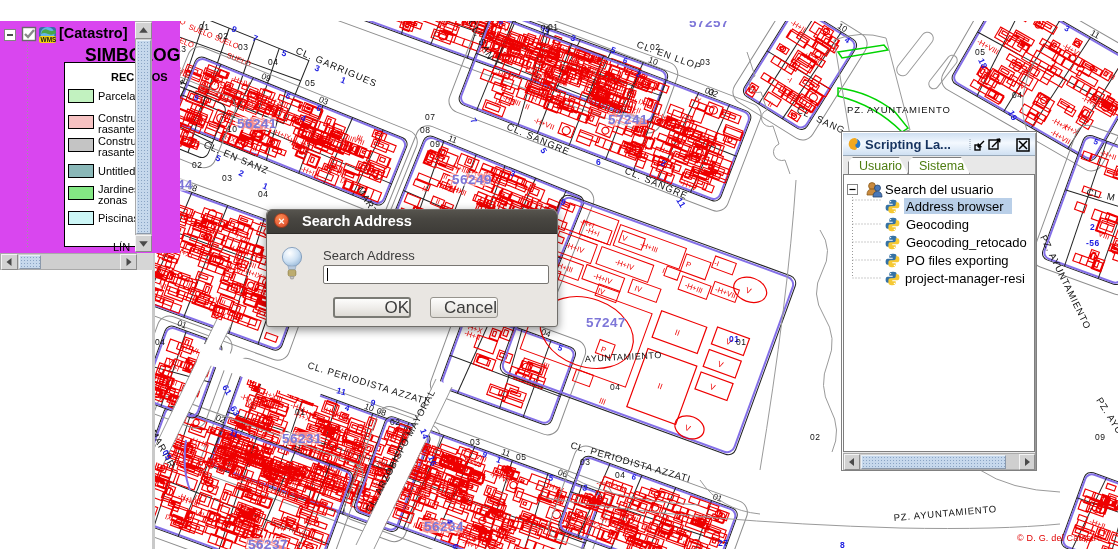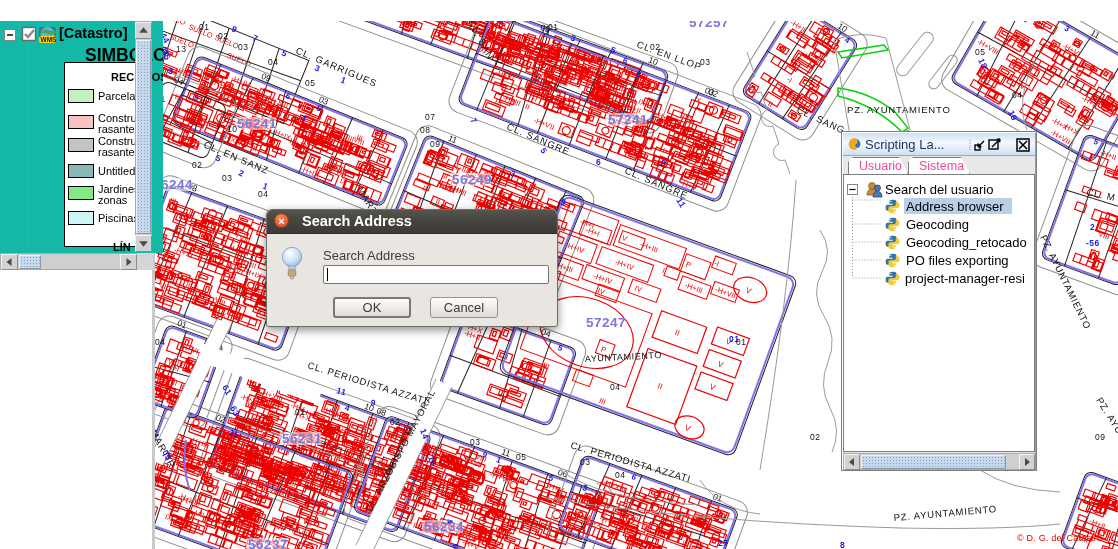--- a/index.html
+++ b/index.html
@@ -15,37 +15,37 @@
 .sbtn{position:absolute;background:#d2d2d2;border:1px solid #8b8b8b;
  border-top-color:#f4f4f4;border-left-color:#f4f4f4}
 .sbtn svg{display:block}
 .thumb{position:absolute;background:#c6d8ec;
  background-image:radial-gradient(#8aa4c4 0.7px,transparent 1px);background-size:3px 3px;
  border:1px solid #8b99ab;border-top-color:#e8f0f8;border-left-color:#e8f0f8}
 .track{position:absolute;background:#cfcfcf;border:1px solid #aaa}
 
 #toc{position:absolute;left:0;top:21px;width:155px;height:528px;background:#fff;
  border-right:1px solid #8f8f8f}
-#tocview{position:absolute;left:0;top:0;width:163px;height:232px;overflow:hidden;background:#14b8a6}
+#tocview{position:absolute;left:0;top:0;width:180px;height:232px;overflow:hidden;background:#d946ef}
 #toc .mapedge{position:absolute;left:152px;top:0;width:3px;height:528px;background:#c9c9c9}
 .legendbox{position:absolute;left:64px;top:41px;width:76px;height:185px;
  border:1px solid #000;background:#fff}
 .sw{position:absolute;left:3px;width:26px;height:14px;border:1px solid #000}
 .swl{position:absolute;left:33px;font-size:11px;color:#000;line-height:11px;white-space:nowrap}
 
 #scr{position:absolute;left:841px;top:131px;width:196px;height:340px;
  background:#e8e8e8;border:1px solid #808080;
  box-shadow:1px 1px 0 #fff inset, -1px -1px 0 #9a9a9a inset}
 #scrtitle{position:absolute;left:1px;top:1px;width:192px;height:23px;
  background:linear-gradient(180deg,#cfe0f2 0%,#f4f9ff 45%,#cfe0f2 100%);
  border-bottom:1px solid #99aabb}
-#scrtitle .ttext{position:absolute;left:22px;top:4px;font-size:13px;font-weight:normal;color:#17335f}
+#scrtitle .ttext{position:absolute;left:22px;top:4px;font-size:13px;font-weight:bold;color:#17335f}
 #tabs{position:absolute;left:1px;top:24px;width:192px;height:18px}
 .tab{position:absolute;top:1px;height:17px;background:#fff;border:1px solid #7e7e7e;
- border-bottom:none;font-size:12.5px;color:#ec4899;padding:1px 8px 0 10px;
+ border-bottom:none;font-size:12.5px;color:#4d7c0f;padding:1px 8px 0 10px;
  clip-path:polygon(0 100%,0 5px,5px 0,calc(100% - 9px) 0,100% 100%)}
 #scrtree{position:absolute;left:1px;top:42px;width:192px;height:278px;background:#fff;
  border:1px solid #7e7e7e;overflow:hidden}
 .trow{position:absolute;left:0;font-size:13px;color:#000;white-space:nowrap}
 
 #dlg{position:absolute;left:266px;top:209px;width:292px;height:118px;
  background:#e9e6e2;border:1px solid #706e6a;border-radius:6px 6px 3px 3px;
  box-shadow:0 3px 10px rgba(0,0,0,.45)}
 #dlgtitle{position:absolute;left:0;top:0;width:290px;height:24px;
  background:linear-gradient(180deg,#56544e 0%,#484641 40%,#3d3b37 100%);
@@ -53,21 +53,21 @@
 #dlgtitle .ttext{position:absolute;left:35px;top:3px;font-size:14.5px;font-weight:bold;color:#fff}
 #dlgclose{position:absolute;left:7px;top:3px;width:15px;height:15px;border-radius:50%;
  background:radial-gradient(circle at 38% 30%,#fb8b4e,#e8603a 60%,#cf4c24);
  border:1px solid #9e3a1b;color:#fff;font-size:11px;font-weight:bold;
  text-align:center;line-height:14px}
 #dlg .lbl{position:absolute;left:56px;top:38px;font-size:13px;color:#3c3c3c}
 #dlg input{position:absolute;left:56px;top:55px;width:226px;height:19px;
  border:1px solid #787672;background:#fff;border-radius:2px}
 .ubtn{position:absolute;top:87px;height:21px;border:1px solid #96938d;border-radius:3px;
  background:linear-gradient(180deg,#fdfdfc,#efedea 50%,#dedbd5);
- font-size:13px;color:#3c3c3c;text-align:center;line-height:19px}
+ font-size:17px;color:#3c3c3c;text-align:right;line-height:19px}
 </style></head>
 <body>
 <div id="stage">
 <div style="position:absolute;left:155px;top:21px;width:963px;height:528px">
 <svg xmlns="http://www.w3.org/2000/svg" width="963" height="528" viewBox="155 21 963 528" font-family="Liberation Sans, sans-serif">
 <rect x="155" y="21" width="963" height="528" fill="#ffffff"></rect>
 <g transform="translate(222,62) rotate(22)">
 <rect x="-80" y="-34" width="160" height="68" fill="none" stroke="#222"></rect>
 <line x1="-58" y1="-34" x2="-54" y2="34" stroke="#222"></line>
 <line x1="-32" y1="-34" x2="-28" y2="34" stroke="#222"></line>
@@ -723,21 +723,21 @@
 <div class="sw" style="top:52px;background:#f6c2c2"></div>
 <div class="swl" style="top:50px">Construc.<br>rasante</div>
 <div class="sw" style="top:75px;background:#c4c4c4"></div>
 <div class="swl" style="top:73px">Construc.<br>rasante</div>
 <div class="sw" style="top:101px;background:#8ab8b8"></div>
 <div class="swl" style="top:103px">Untitled</div>
 <div class="sw" style="top:123px;background:#84e884"></div>
 <div class="swl" style="top:121px">Jardines<br>zonas</div>
 <div class="sw" style="top:148px;background:#ccf6f6"></div>
 <div class="swl" style="top:150px">Piscinas</div>
-<div style="position:absolute;left:48px;top:178px;font-size:11px;font-weight:bold">LÍN</div>
+<div style="position:absolute;left:48px;top:178px;font-size:11px;font-weight:normal">LÍN</div>
 </div>
 </div>
 <div class="track" style="left:135px;top:0px;width:17px;height:231px"></div>
 <div class="sbtn" style="left:135px;top:1px;width:17px;height:17px">
         <svg width="15" height="15" viewBox="0 0 14 14">
           <polygon points="3,9 11,9 7,4" fill="#4a4a4a"></polygon>
         </svg>
       </div>
 <div class="thumb" style="left:136px;top:19px;width:15px;height:194px"></div>
 <div class="sbtn" style="left:135px;top:214px;width:17px;height:17px">

